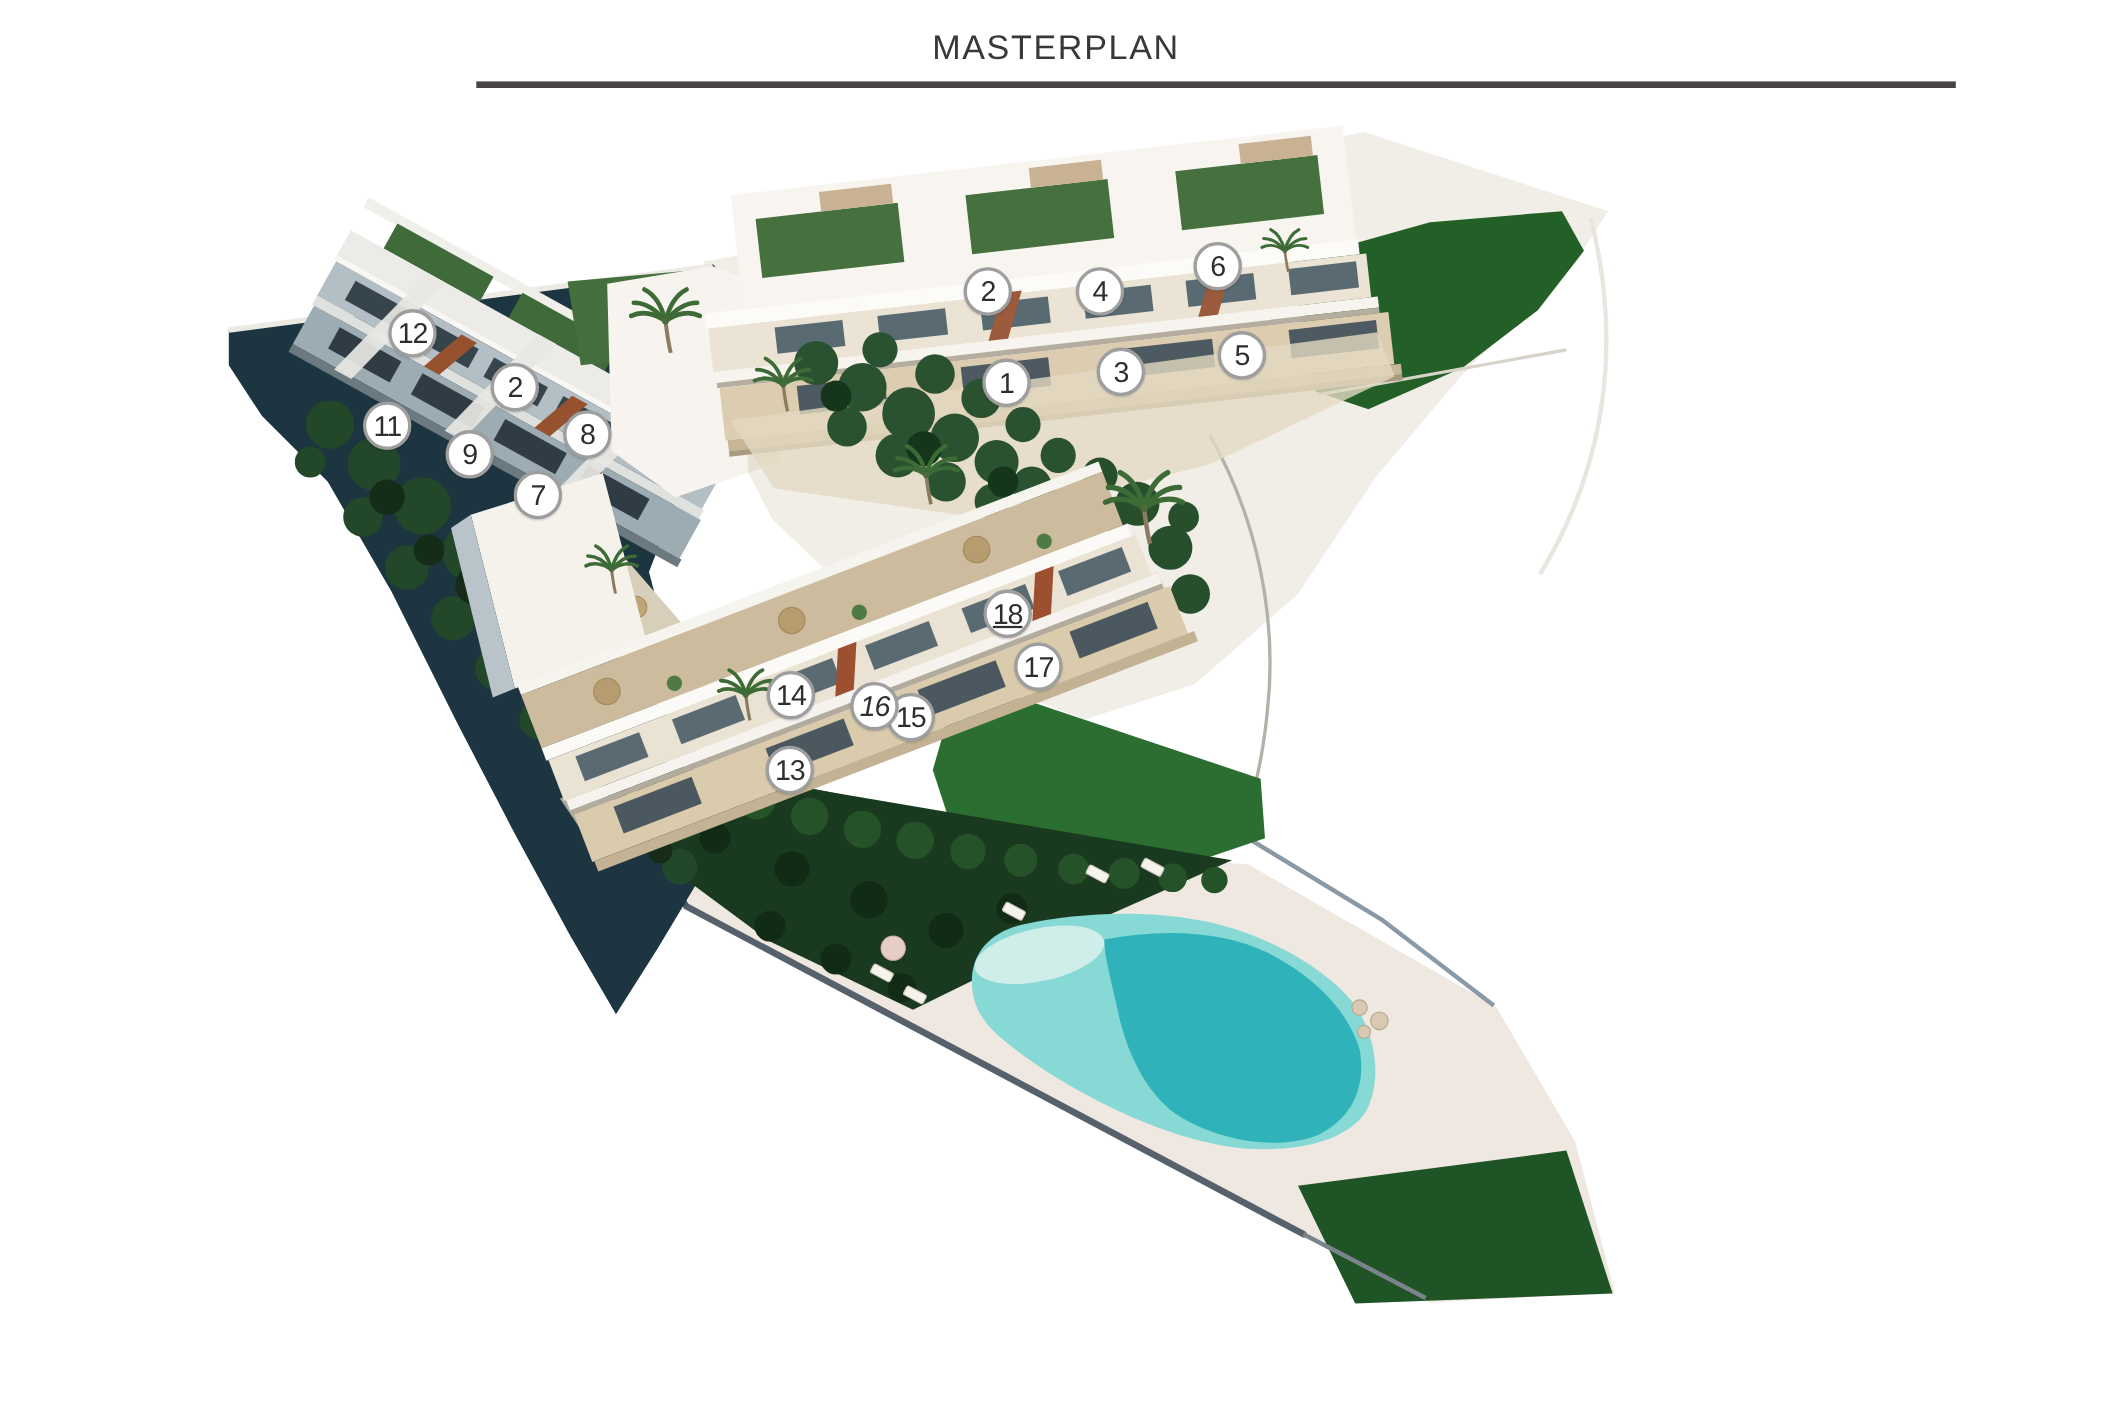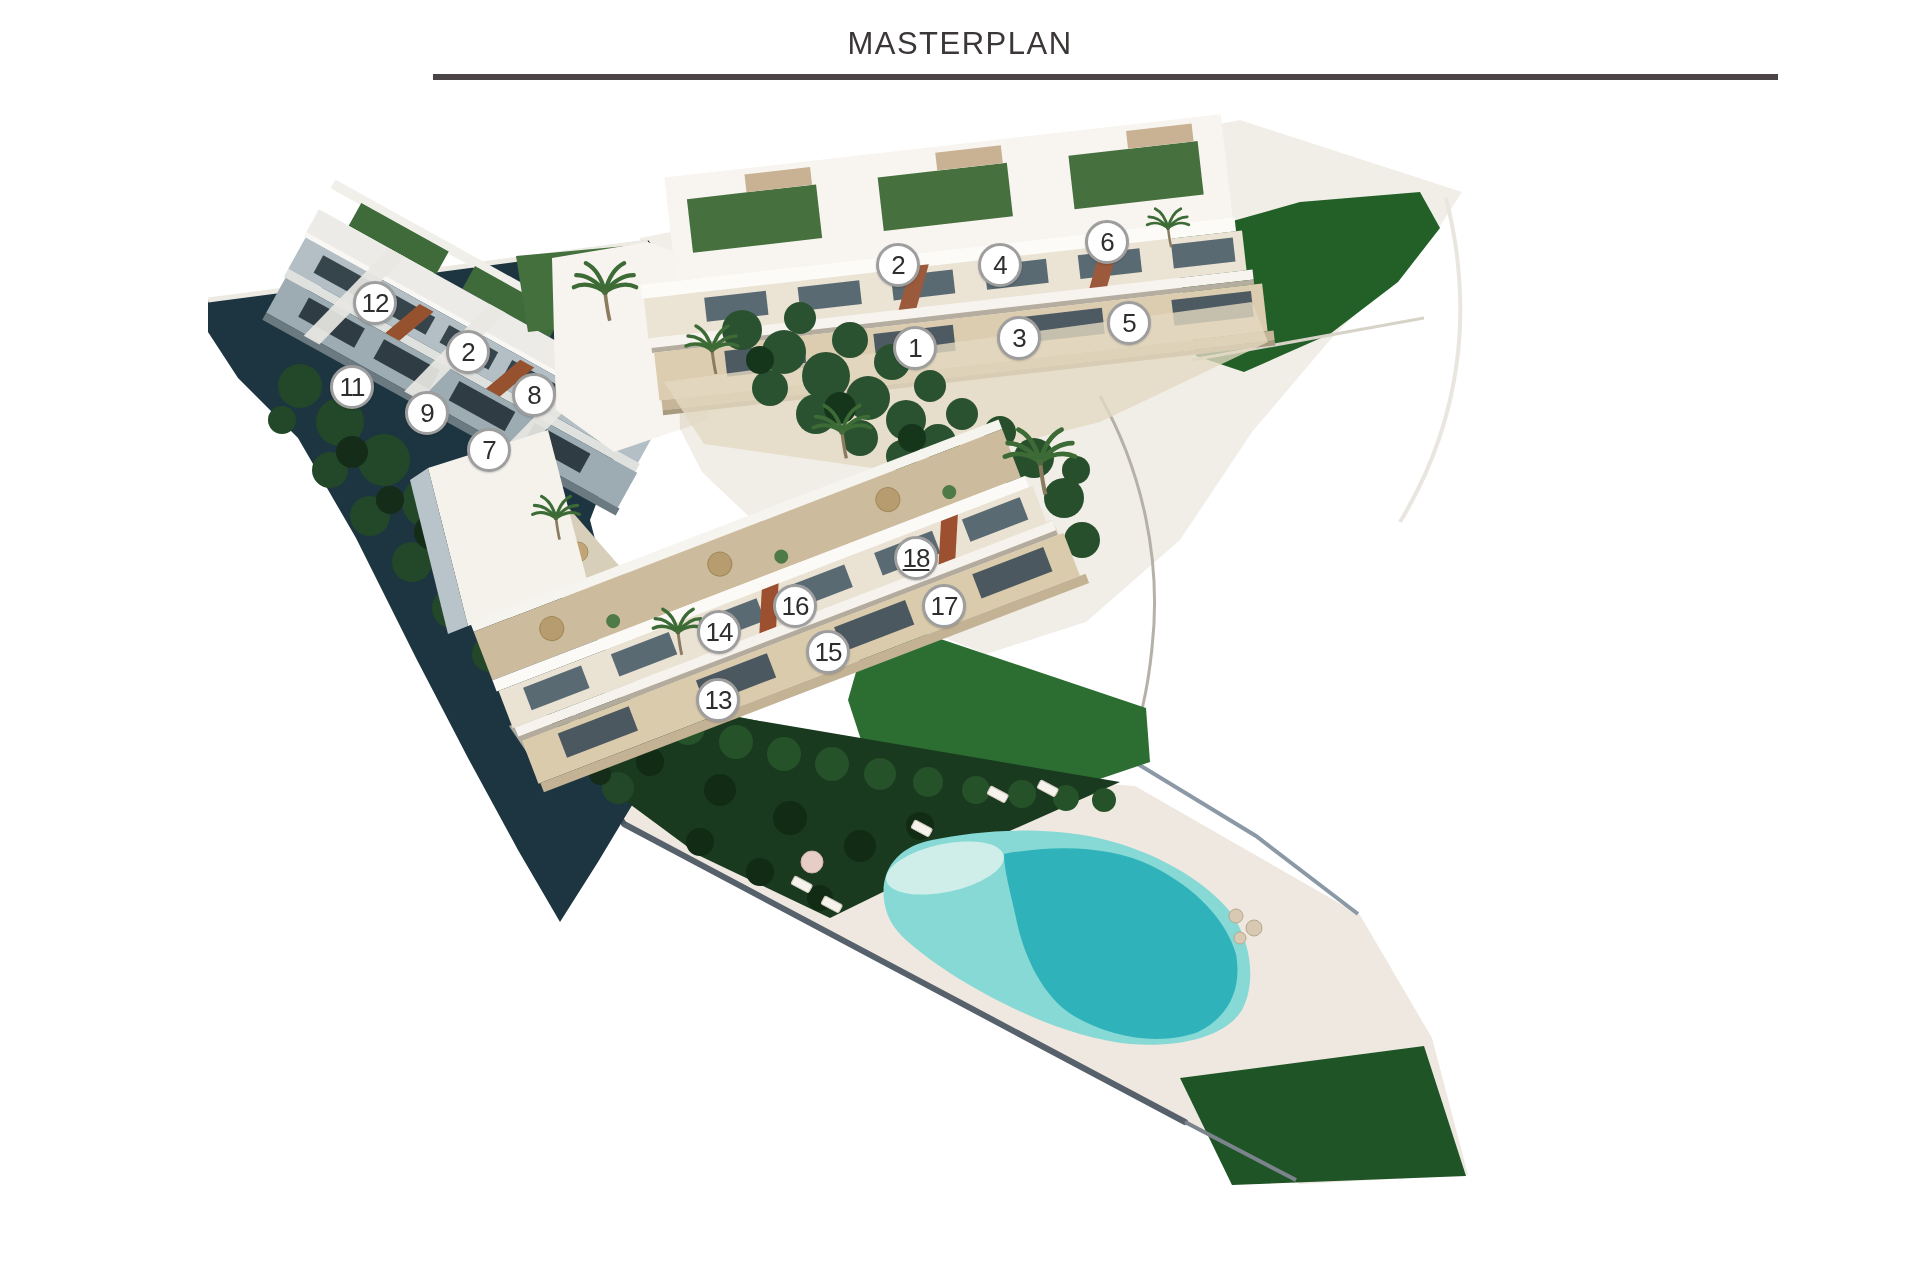--- a/index.html
+++ b/index.html
@@ -318,18 +318,18 @@
       <div class="marker" style="left: 1107px; top: 242px;">6</div>
       <div class="marker" style="left: 489px; top: 450px;">7</div>
       <div class="marker" style="left: 534px; top: 395px;">8</div>
       <div class="marker" style="left: 427px; top: 413px;">9</div>
       <div class="marker" style="left: 468px; top: 352px;">2</div>
       <div class="marker" style="left: 352px; top: 387px;">11</div>
       <div class="marker" style="left: 375px; top: 303px; text-align: right;">12</div>
       <div class="marker" style="left: 718px; top: 700px;">13</div>
       <div class="marker" style="left: 719px; top: 632px;">14</div>
       <div class="marker" style="left: 828px; top: 652px;">15</div>
-      <div class="marker" style="left: 795px; top: 606px;">16</div>
+      <div class="marker" style="left: 795px; top: 642px; font-style: italic;">16</div>
       <div class="marker" style="left: 944px; top: 606px; text-align: right;">17</div>
       <div class="marker" style="left: 916px; top: 558px; text-decoration: underline;">18</div>
     </div>
 
 </div>
 
 </body></html>

